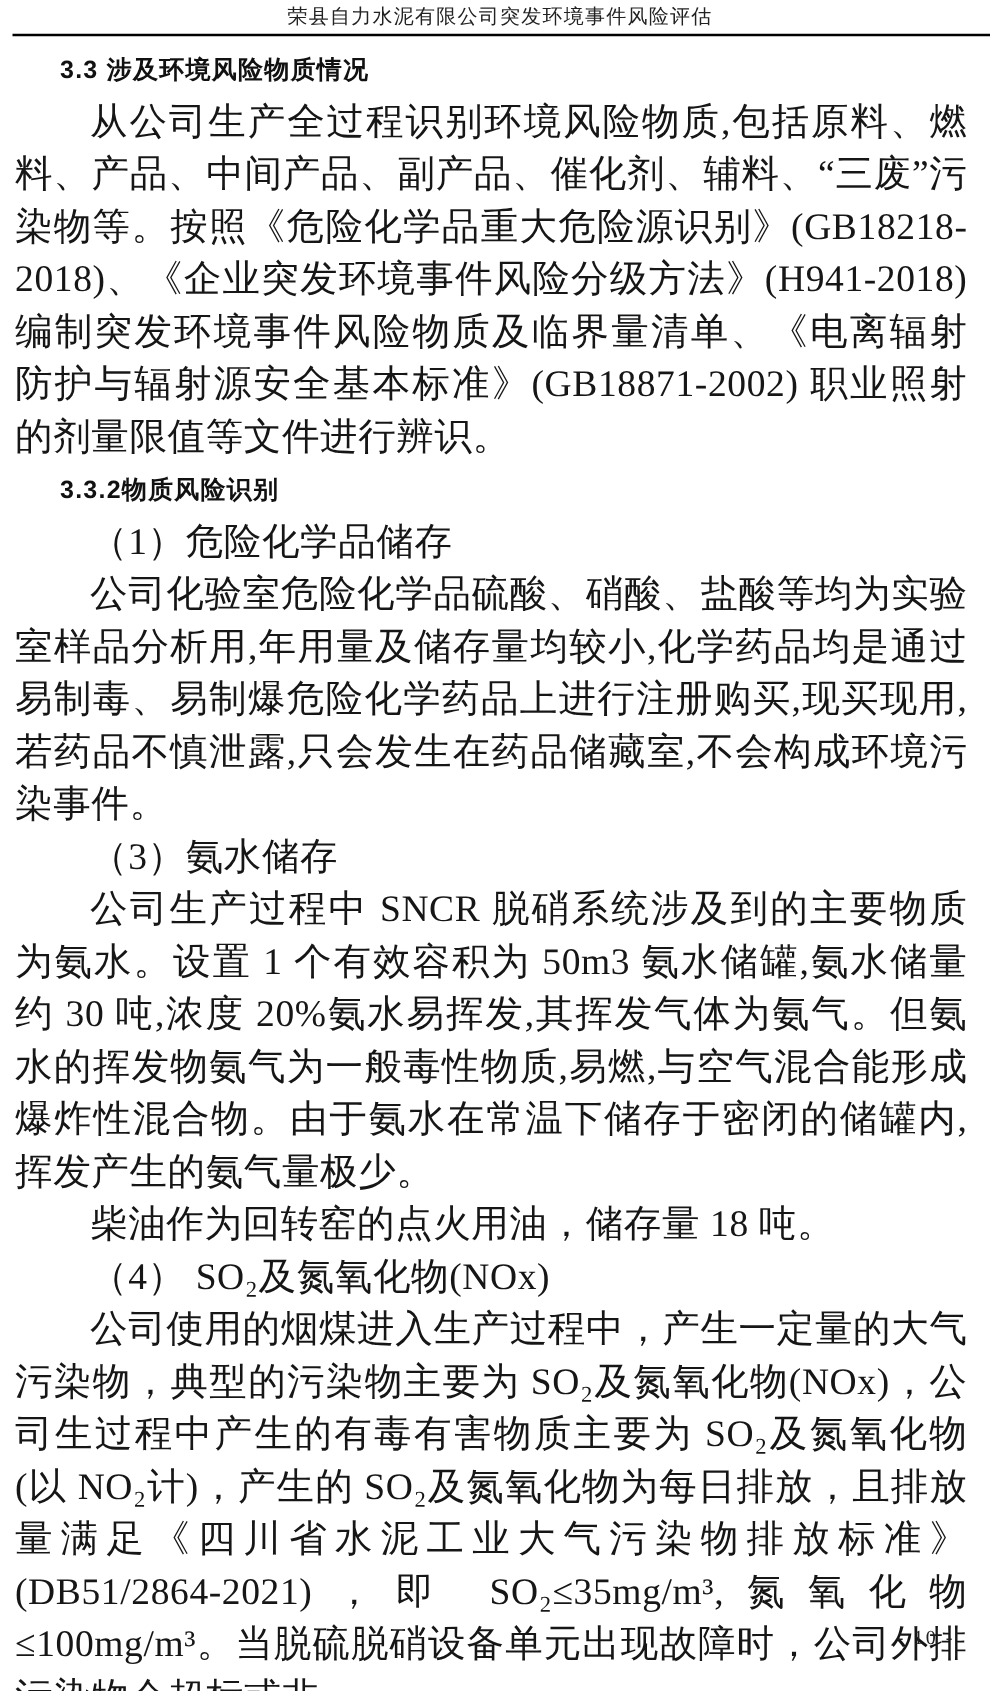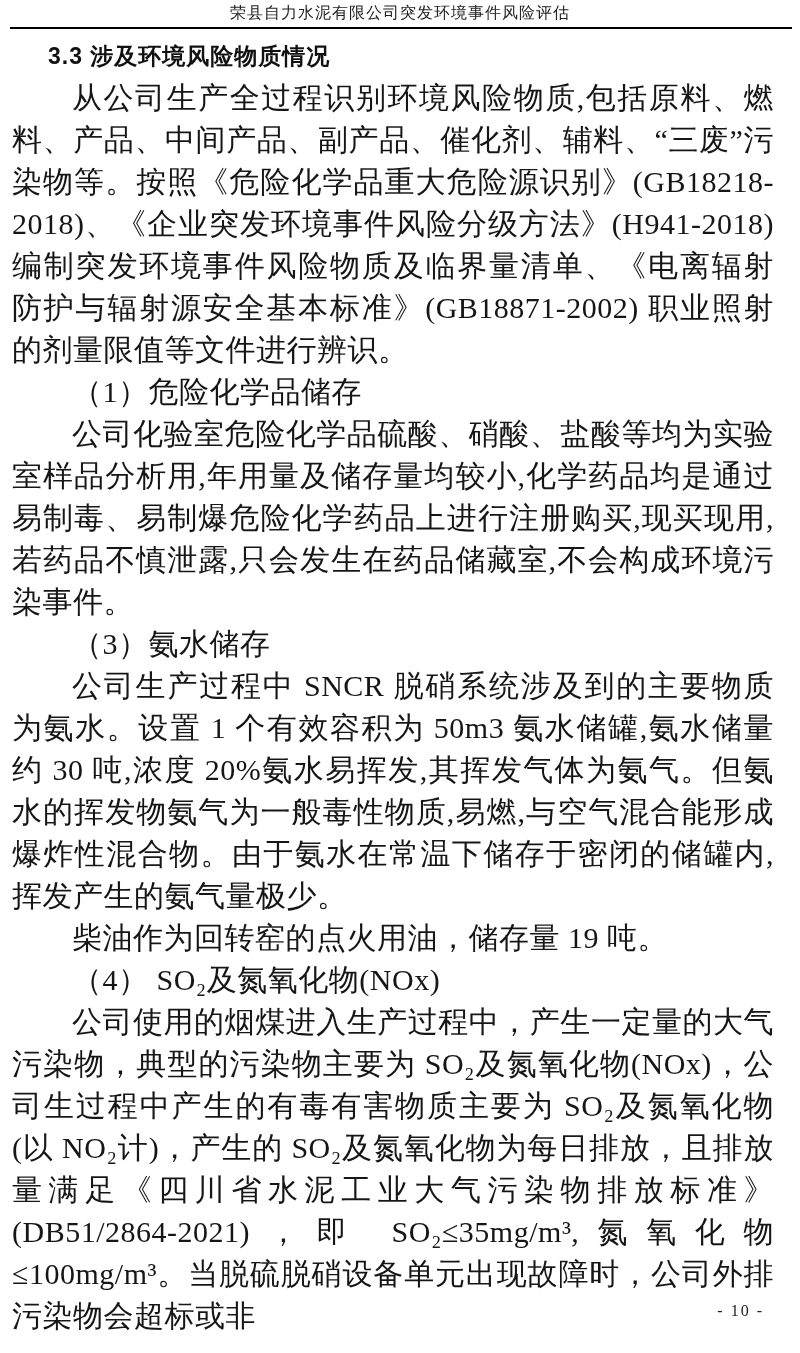--- a/index.html
+++ b/index.html
@@ -11,35 +11,35 @@
   }
   .page { position: relative; width: 800px; height: 1353px; background: #fff; }
 
   .page-header {
     padding-top: 4px;
     text-align: center;
     font-size: 16px;
     line-height: 20px;
     letter-spacing: 1px;
     color: #222;
-    font-family: Liberation Mono, monospace;
+    font-family: Liberation Sans, sans-serif;
   }
   .header-rule {
     height: 2px;
     background: #000;
     margin: 3px 8px 0 10px;
   }
 
   .content { padding: 6px 26px 0 12px; }
 
   .h-section, .h-sub {
     margin: 0;
     font-family: "Liberation Sans", sans-serif;
     font-weight: bold;
-    font-size: 23px;
+    font-size: 20px;
     line-height: 42px;
     padding-left: 36px;
     letter-spacing: 1px;
     color: #111;
   }
 
   .para, .para-item {
     margin: 0;
     font-size: 30px;
     line-height: 42px;
@@ -71,32 +71,33 @@
 
   <div class="header-rule"></div>
 
   <div class="content">
 
     <h2 class="h-section">3.3 涉及环境风险物质情况</h2>
 
 
     <p class="para">从公司生产全过程识别环境风险物质,包括原料、燃料、产品、中间产品、副产品、催化剂、辅料、“三废”污染物等。按照《危险化学品重大危险源识别》(GB18218-2018)、《企业突发环境事件风险分级方法》(H941-2018)编制突发环境事件风险物质及临界量清单、《电离辐射防护与辐射源安全基本标准》(GB18871-2002) 职业照射的剂量限值等文件进行辨识。</p>
 
+    <h3 class="h-sub">3.3.2物质风险识别</h3>
 
 
     <p class="para-item">（1）危险化学品储存</p>
 
     <p class="para">公司化验室危险化学品硫酸、硝酸、盐酸等均为实验室样品分析用,年用量及储存量均较小,化学药品均是通过易制毒、易制爆危险化学药品上进行注册购买,现买现用,若药品不慎泄露,只会发生在药品储藏室,不会构成环境污染事件。</p>
 
     <p class="para-item">（3）氨水储存</p>
 
     <p class="para">公司生产过程中 SNCR 脱硝系统涉及到的主要物质为氨水。设置 1 个有效容积为 50m3 氨水储罐,氨水储量约 30 吨,浓度 20%氨水易挥发,其挥发气体为氨气。但氨水的挥发物氨气为一般毒性物质,易燃,与空气混合能形成爆炸性混合物。由于氨水在常温下储存于密闭的储罐内,挥发产生的氨气量极少。</p>
 
 
-    <p class="para">柴油作为回转窑的点火用油，储存量 19 吨。</p>
+    <p class="para">柴油作为回转窑的点火用油，储存量 18 吨。</p>
 
     <p class="para-item">（4） SO₂及氮氧化物(NOx)</p>
 
     <p class="para">公司使用的烟煤进入生产过程中，产生一定量的大气污染物，典型的污染物主要为 SO₂及氮氧化物(NOx)，公司生过程中产生的有毒有害物质主要为 SO₂及氮氧化物(以 NO₂计)，产生的 SO₂及氮氧化物为每日排放，且排放量满足《四川省水泥工业大气污染物排放标准》　(DB51/2864-2021)，即 SO₂≤35mg/m³,氮氧化物≤100mg/m³。当脱硫脱硝设备单元出现故障时，公司外排污染物会超标或非</p>
 
   </div>
 
   <div class="page-number">- 10 -</div>
 
 </div>

